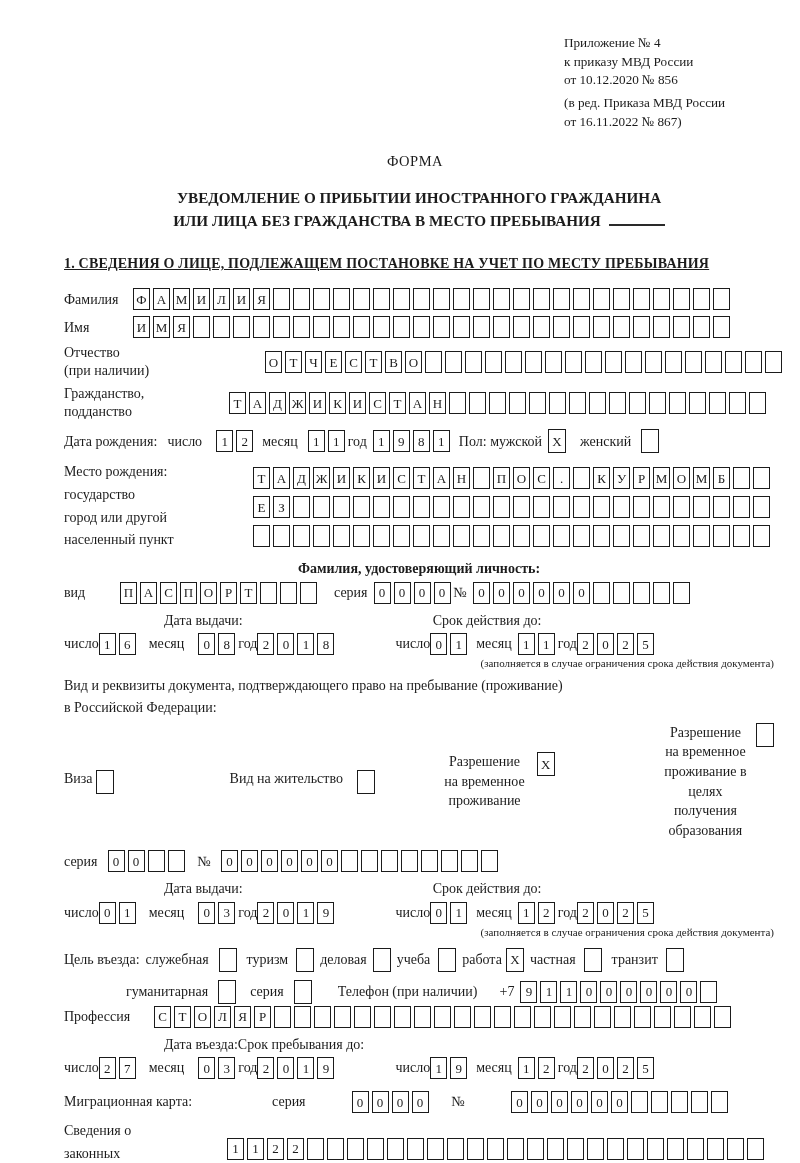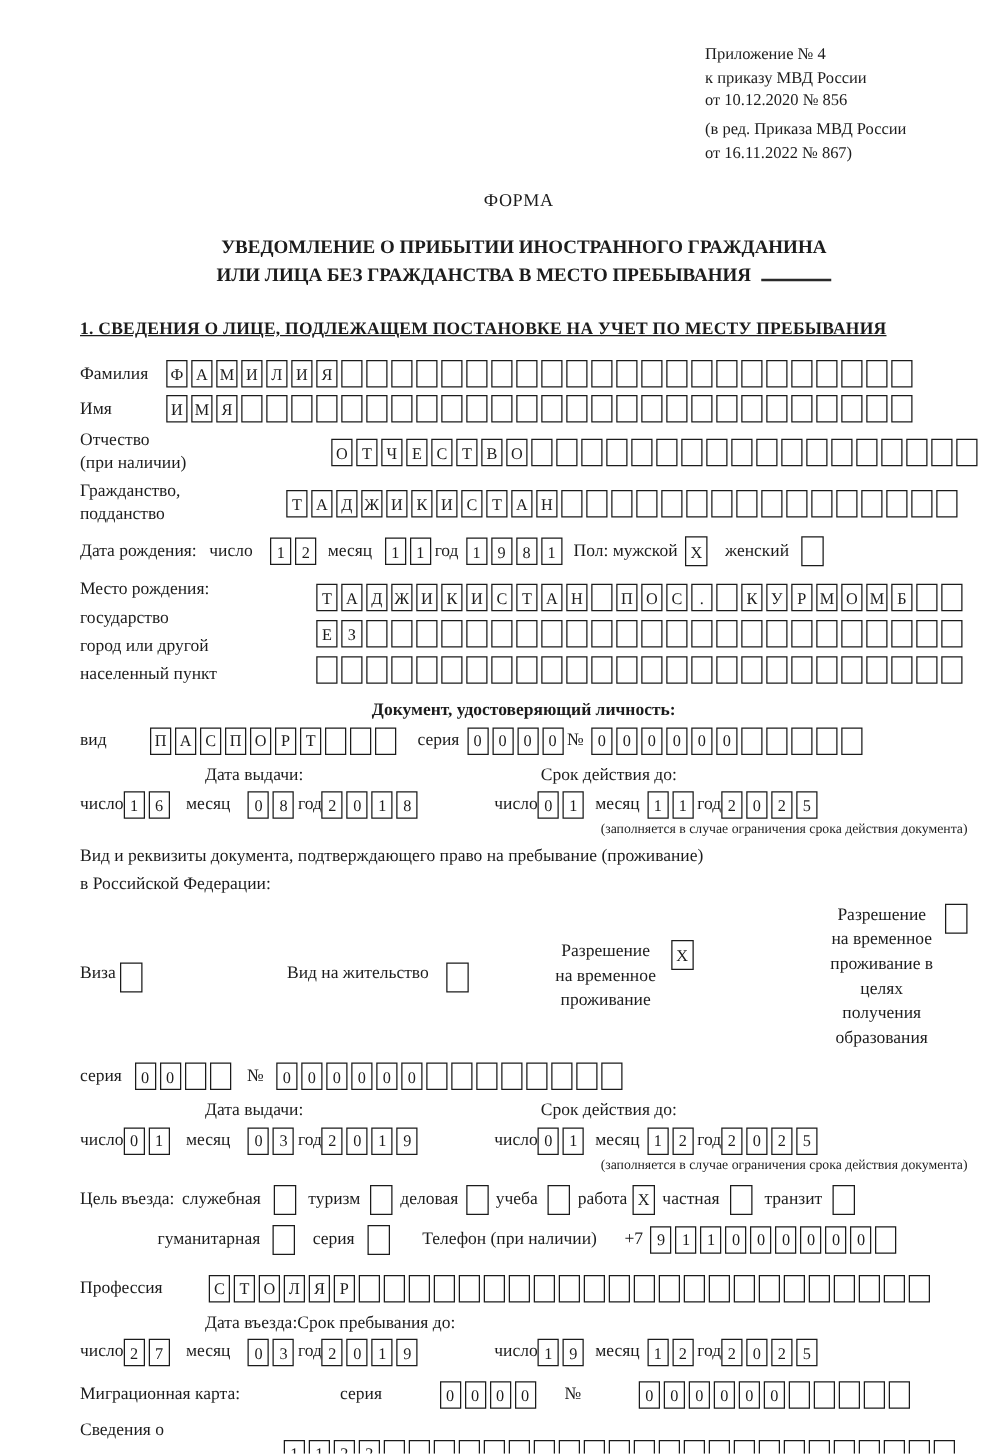--- a/index.html
+++ b/index.html
@@ -327,21 +327,21 @@
           <span class="box"></span>
           <span class="box"></span>
           <span class="box"></span>
           <span class="box"></span>
           <span class="box"></span>
           <span class="box"></span>
         </span>
     </span>
   </div>
 
-  <div class="center-bold">Документ, удостоверяющий личность:</div>
+  <div class="center-bold">Фамилия, удостоверяющий личность:</div>
 
   <div class="row tight">
     <span class="lbl" style="width:56px;">вид</span>
     <span class="boxes">
         <span class="box">П</span>
         <span class="box">А</span>
         <span class="box">С</span>
         <span class="box">П</span>
         <span class="box">О</span>
         <span class="box">Р</span>
@@ -606,21 +606,21 @@
         <span class="box">0</span>
         <span class="box">0</span>
         <span class="box">0</span>
         <span class="box">0</span>
         <span class="box">0</span>
         <span class="box">0</span>
         <span class="box"></span>
       </span>
   </div>
 
-  <div class="row" style="margin-top:16px;gap:13px;">
+  <div class="row" style="margin-top:2px;">
     <span class="lbl" style="width:90px;">Профессия</span>
     <span class="boxes">
         <span class="box">С</span>
         <span class="box">Т</span>
         <span class="box">О</span>
         <span class="box">Л</span>
         <span class="box">Я</span>
         <span class="box">Р</span>
         <span class="box"></span>
         <span class="box"></span>

